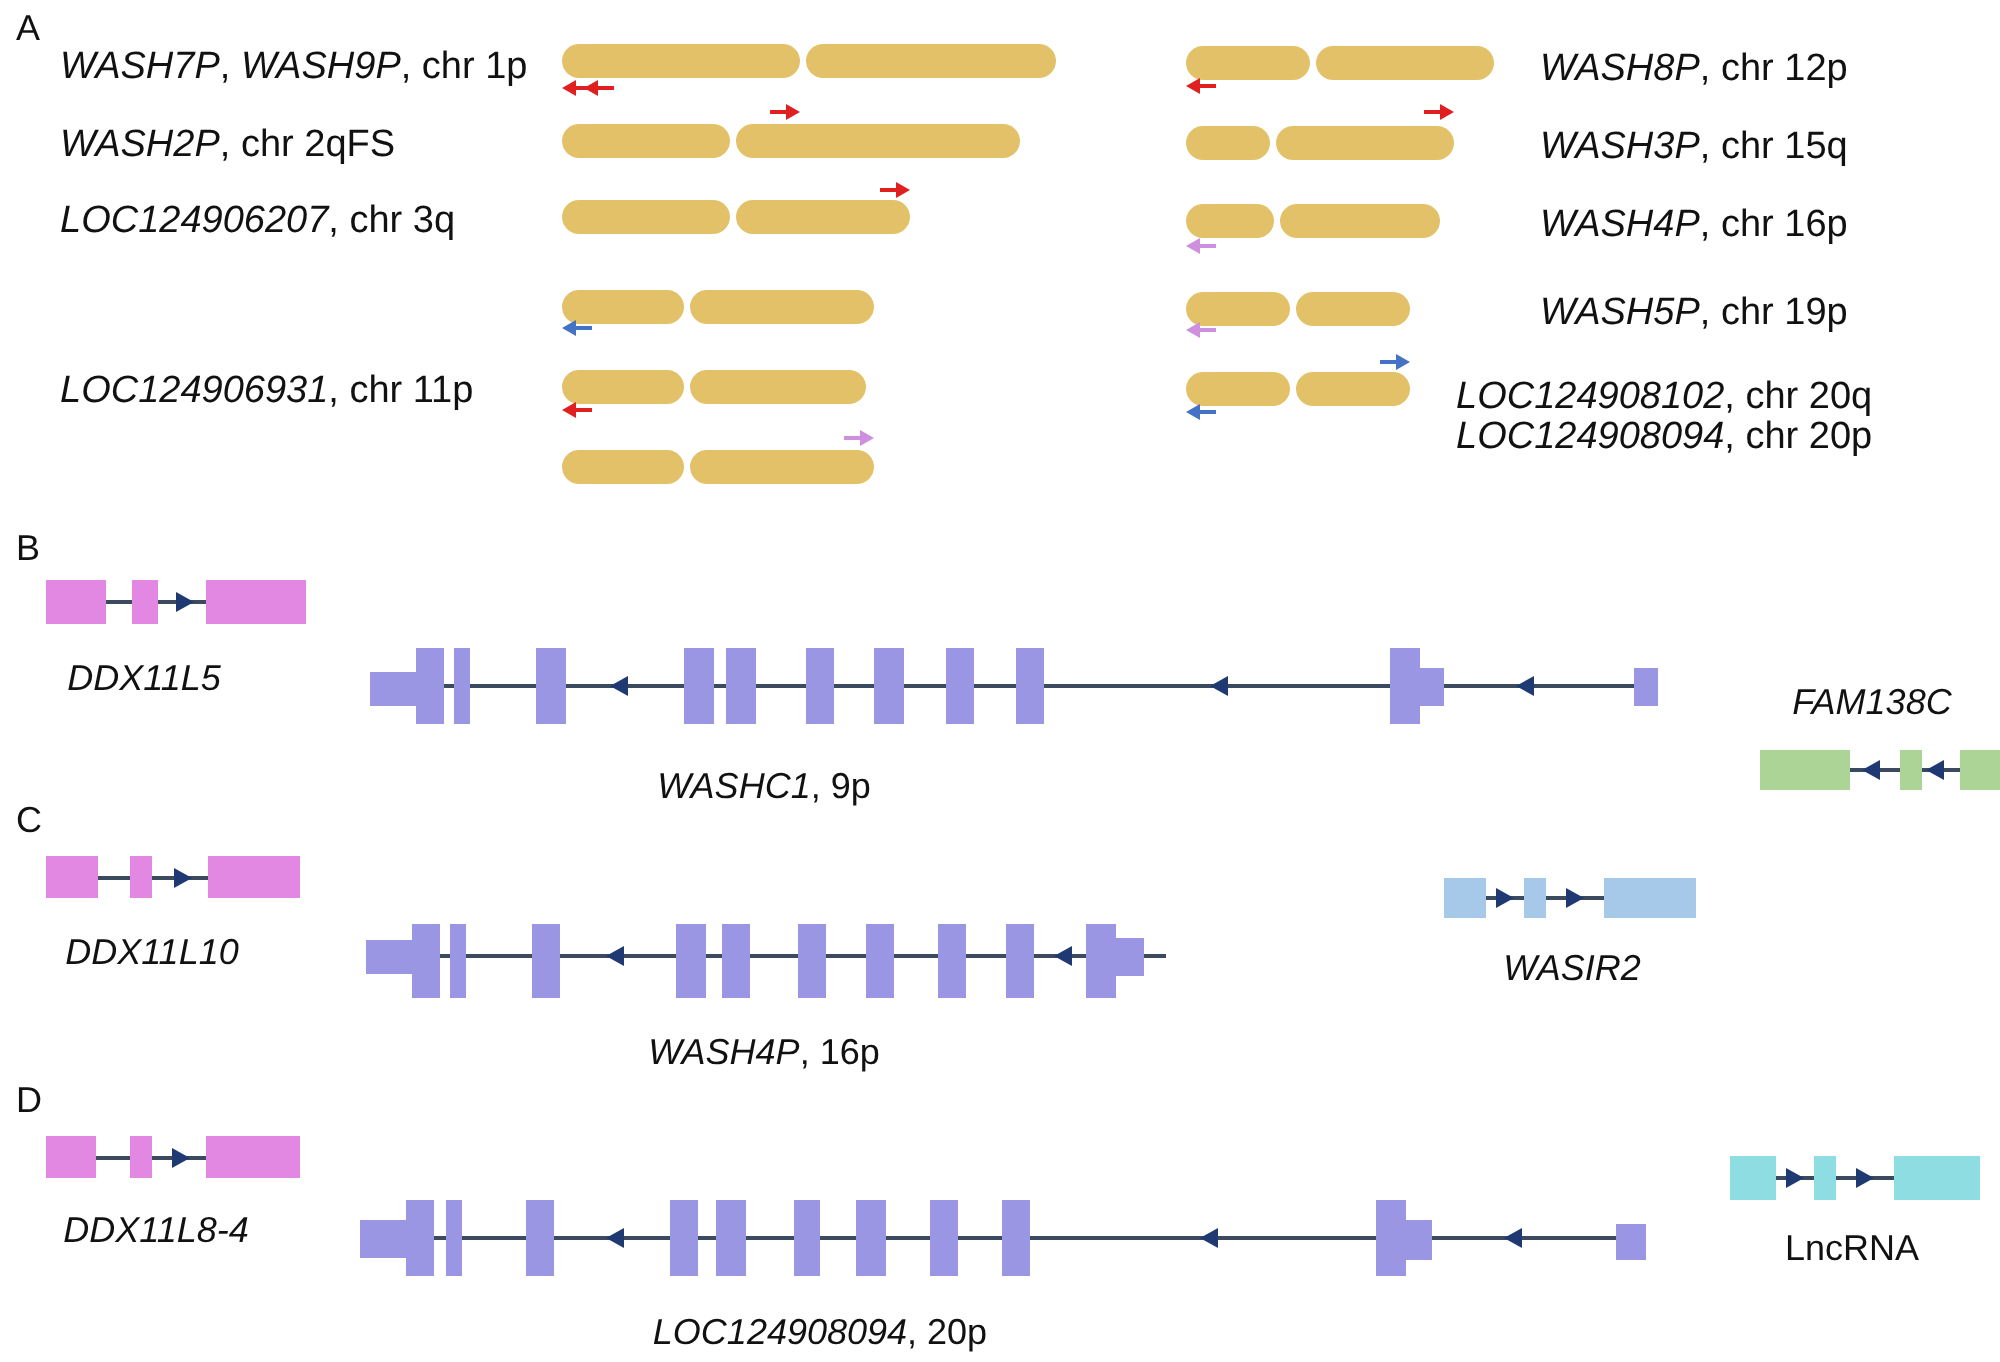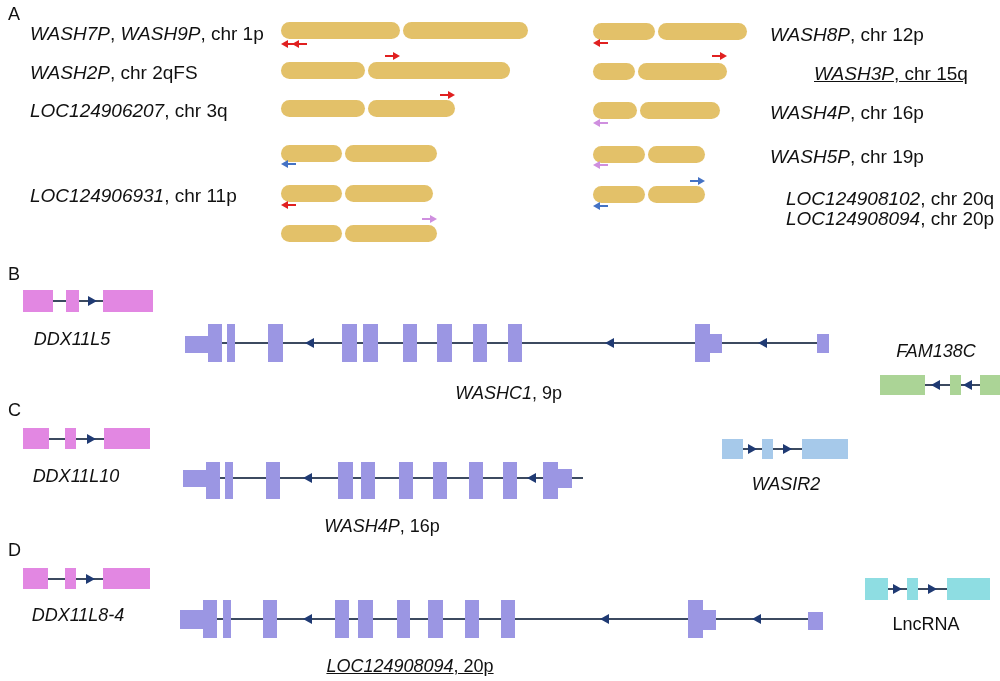--- a/index.html
+++ b/index.html
@@ -74,21 +74,21 @@
     </div>
     <div class="row-label" style="left: 770px; top: 25px;">
       <div><span class="it">WASH8P</span><span>, chr 12p</span></div>
     </div>
     <div class="abs" style="left: 593px; top: 23px; width: 62px; height: 17px; background: rgb(227, 193, 105); border-radius: 9px;"></div>
     <div class="abs" style="left: 658px; top: 23px; width: 89px; height: 17px; background: rgb(227, 193, 105); border-radius: 9px;"></div>
     <div class="abs" style="left: 593px; top: 39px; width: 15px; height: 8px;">
       <div style="position: absolute; top: 3px; height: 2px; background: rgb(224, 32, 32); left: 5px; right: 0px;"></div>
       <div style="position: absolute; top: 0px; width: 0px; height: 0px; border-top: 4px solid transparent; border-bottom: 4px solid transparent; left: 0px; border-right: 7px solid rgb(224, 32, 32);"></div>
     </div>
-    <div class="row-label" style="left: 814px; top: 64px; text-decoration: underline;">
+    <div class="row-label" style="left: 770px; top: 64px;">
       <div><span class="it">WASH3P</span><span>, chr 15q</span></div>
     </div>
     <div class="abs" style="left: 593px; top: 63px; width: 42px; height: 17px; background: rgb(227, 193, 105); border-radius: 9px;"></div>
     <div class="abs" style="left: 638px; top: 63px; width: 89px; height: 17px; background: rgb(227, 193, 105); border-radius: 9px;"></div>
     <div class="abs" style="left: 712px; top: 52px; width: 15px; height: 8px;">
       <div style="position: absolute; top: 3px; height: 2px; background: rgb(224, 32, 32); left: 0px; right: 5px;"></div>
       <div style="position: absolute; top: 0px; width: 0px; height: 0px; border-top: 4px solid transparent; border-bottom: 4px solid transparent; right: 0px; border-left: 7px solid rgb(224, 32, 32);"></div>
     </div>
     <div class="row-label" style="left: 770px; top: 103px;">
       <div><span class="it">WASH4P</span><span>, chr 16p</span></div>
@@ -101,21 +101,21 @@
     </div>
     <div class="row-label" style="left: 770px; top: 147px;">
       <div><span class="it">WASH5P</span><span>, chr 19p</span></div>
     </div>
     <div class="abs" style="left: 593px; top: 146px; width: 52px; height: 17px; background: rgb(227, 193, 105); border-radius: 9px;"></div>
     <div class="abs" style="left: 648px; top: 146px; width: 57px; height: 17px; background: rgb(227, 193, 105); border-radius: 9px;"></div>
     <div class="abs" style="left: 593px; top: 161px; width: 15px; height: 8px;">
       <div style="position: absolute; top: 3px; height: 2px; background: rgb(207, 143, 223); left: 5px; right: 0px;"></div>
       <div style="position: absolute; top: 0px; width: 0px; height: 0px; border-top: 4px solid transparent; border-bottom: 4px solid transparent; left: 0px; border-right: 7px solid rgb(207, 143, 223);"></div>
     </div>
-    <div class="row-label" style="left: 786px; top: 189px;">
+    <div class="row-label" style="left: 728px; top: 189px;">
       <div><span class="it">LOC124908102</span><span>, chr 20q</span></div>
       <div><span class="it">LOC124908094</span><span>, chr 20p</span></div>
     </div>
     <div class="abs" style="left: 593px; top: 186px; width: 52px; height: 17px; background: rgb(227, 193, 105); border-radius: 9px;"></div>
     <div class="abs" style="left: 648px; top: 186px; width: 57px; height: 17px; background: rgb(227, 193, 105); border-radius: 9px;"></div>
     <div class="abs" style="left: 690px; top: 177px; width: 15px; height: 8px;">
       <div style="position: absolute; top: 3px; height: 2px; background: rgb(68, 114, 196); left: 0px; right: 5px;"></div>
       <div style="position: absolute; top: 0px; width: 0px; height: 0px; border-top: 4px solid transparent; border-bottom: 4px solid transparent; right: 0px; border-left: 7px solid rgb(68, 114, 196);"></div>
     </div>
     <div class="abs" style="left: 593px; top: 202px; width: 15px; height: 8px;">
@@ -138,21 +138,21 @@
     <div class="abs" style="left: 403px; top: 324px; width: 14px; height: 38px; background: rgb(155, 150, 227);"></div>
     <div class="abs" style="left: 437px; top: 324px; width: 15px; height: 38px; background: rgb(155, 150, 227);"></div>
     <div class="abs" style="left: 473px; top: 324px; width: 14px; height: 38px; background: rgb(155, 150, 227);"></div>
     <div class="abs" style="left: 508px; top: 324px; width: 14px; height: 38px; background: rgb(155, 150, 227);"></div>
     <div class="abs" style="left: 695px; top: 324px; width: 15px; height: 38px; background: rgb(155, 150, 227);"></div>
     <div class="abs" style="left: 710px; top: 334px; width: 12px; height: 19px; background: rgb(155, 150, 227);"></div>
     <div class="abs" style="left: 817px; top: 334px; width: 12px; height: 19px; background: rgb(155, 150, 227);"></div>
     <div class="abs" style="top: 338px; width: 0px; height: 0px; border-top: 5px solid transparent; border-bottom: 5px solid transparent; left: 305px; border-right: 9px solid rgb(31, 58, 115);"></div>
     <div class="abs" style="top: 338px; width: 0px; height: 0px; border-top: 5px solid transparent; border-bottom: 5px solid transparent; left: 605px; border-right: 9px solid rgb(31, 58, 115);"></div>
     <div class="abs" style="top: 338px; width: 0px; height: 0px; border-top: 5px solid transparent; border-bottom: 5px solid transparent; left: 758px; border-right: 9px solid rgb(31, 58, 115);"></div>
-    <div class="gene-label" style="left: 202px; top: 383px; text-align: right;"><span class="it">WASHC1</span><span>, 9p</span></div>
+    <div class="gene-label" style="left: 202px; top: 383px;"><span class="it">WASHC1</span><span>, 9p</span></div>
     <div class="abs" style="left: 925px; top: 384px; width: 55px; height: 2px; background: rgb(60, 74, 96);"></div>
     <div class="abs" style="left: 880px; top: 375px; width: 45px; height: 20px; background: rgb(171, 212, 150);"></div>
     <div class="abs" style="left: 950px; top: 375px; width: 11px; height: 20px; background: rgb(171, 212, 150);"></div>
     <div class="abs" style="left: 980px; top: 375px; width: 20px; height: 20px; background: rgb(171, 212, 150);"></div>
     <div class="abs" style="top: 380px; width: 0px; height: 0px; border-top: 5px solid transparent; border-bottom: 5px solid transparent; left: 931px; border-right: 9px solid rgb(31, 58, 115);"></div>
     <div class="abs" style="top: 380px; width: 0px; height: 0px; border-top: 5px solid transparent; border-bottom: 5px solid transparent; left: 963px; border-right: 9px solid rgb(31, 58, 115);"></div>
     <div class="gene-label" style="left: 756px; top: 341px;"><span class="it">FAM138C</span></div>
     <div class="abs" style="left: 49px; top: 438px; width: 55px; height: 2px; background: rgb(60, 74, 96);"></div>
     <div class="abs" style="left: 23px; top: 428px; width: 26px; height: 21px; background: rgb(226, 135, 226);"></div>
     <div class="abs" style="left: 65px; top: 428px; width: 11px; height: 21px; background: rgb(226, 135, 226);"></div>
@@ -198,21 +198,21 @@
     <div class="abs" style="left: 397px; top: 600px; width: 13px; height: 38px; background: rgb(155, 150, 227);"></div>
     <div class="abs" style="left: 428px; top: 600px; width: 15px; height: 38px; background: rgb(155, 150, 227);"></div>
     <div class="abs" style="left: 465px; top: 600px; width: 14px; height: 38px; background: rgb(155, 150, 227);"></div>
     <div class="abs" style="left: 501px; top: 600px; width: 14px; height: 38px; background: rgb(155, 150, 227);"></div>
     <div class="abs" style="left: 688px; top: 600px; width: 15px; height: 38px; background: rgb(155, 150, 227);"></div>
     <div class="abs" style="left: 703px; top: 610px; width: 13px; height: 20px; background: rgb(155, 150, 227);"></div>
     <div class="abs" style="left: 808px; top: 612px; width: 15px; height: 18px; background: rgb(155, 150, 227);"></div>
     <div class="abs" style="top: 614px; width: 0px; height: 0px; border-top: 5px solid transparent; border-bottom: 5px solid transparent; left: 303px; border-right: 9px solid rgb(31, 58, 115);"></div>
     <div class="abs" style="top: 614px; width: 0px; height: 0px; border-top: 5px solid transparent; border-bottom: 5px solid transparent; left: 600px; border-right: 9px solid rgb(31, 58, 115);"></div>
     <div class="abs" style="top: 614px; width: 0px; height: 0px; border-top: 5px solid transparent; border-bottom: 5px solid transparent; left: 752px; border-right: 9px solid rgb(31, 58, 115);"></div>
-    <div class="gene-label" style="left: 230px; top: 656px; text-decoration: underline;"><span class="it">LOC124908094</span><span>, 20p</span></div>
+    <div class="gene-label" style="left: 230px; top: 656px;"><span class="it">LOC124908094</span><span>, 20p</span></div>
     <div class="abs" style="left: 888px; top: 588px; width: 59px; height: 2px; background: rgb(60, 74, 96);"></div>
     <div class="abs" style="left: 865px; top: 578px; width: 23px; height: 22px; background: rgb(142, 221, 226);"></div>
     <div class="abs" style="left: 907px; top: 578px; width: 11px; height: 22px; background: rgb(142, 221, 226);"></div>
     <div class="abs" style="left: 947px; top: 578px; width: 43px; height: 22px; background: rgb(142, 221, 226);"></div>
     <div class="abs" style="top: 584px; width: 0px; height: 0px; border-top: 5px solid transparent; border-bottom: 5px solid transparent; left: 893px; border-left: 9px solid rgb(31, 58, 115);"></div>
     <div class="abs" style="top: 584px; width: 0px; height: 0px; border-top: 5px solid transparent; border-bottom: 5px solid transparent; left: 928px; border-left: 9px solid rgb(31, 58, 115);"></div>
     <div class="gene-label" style="left: 746px; top: 614px;"><span>LncRNA</span></div>
   </div>
 
 </body></html>

